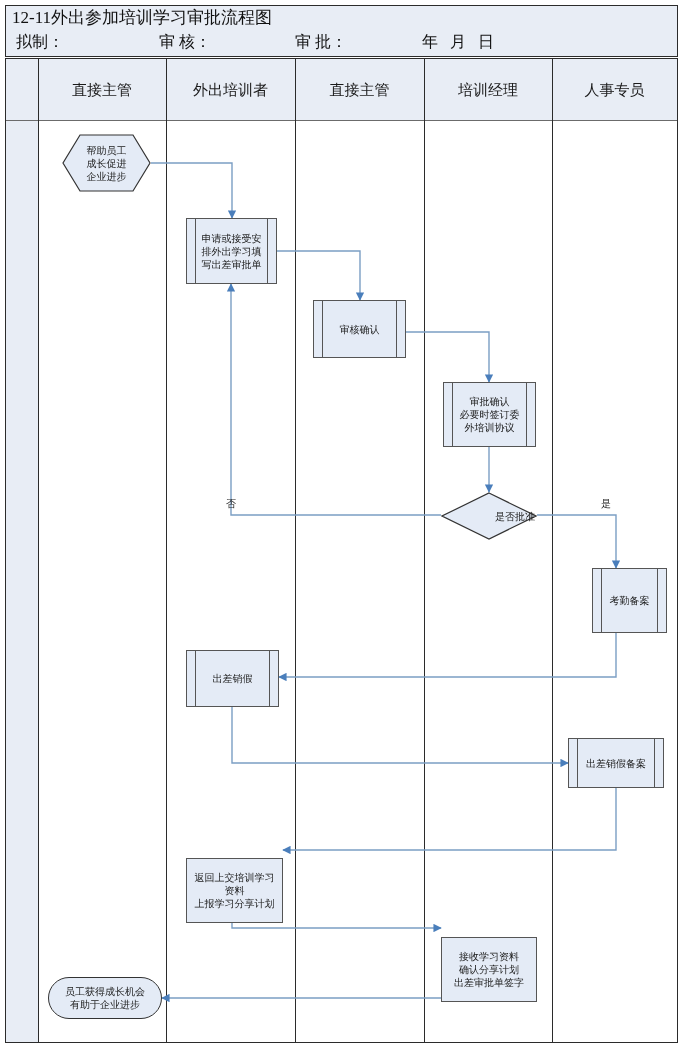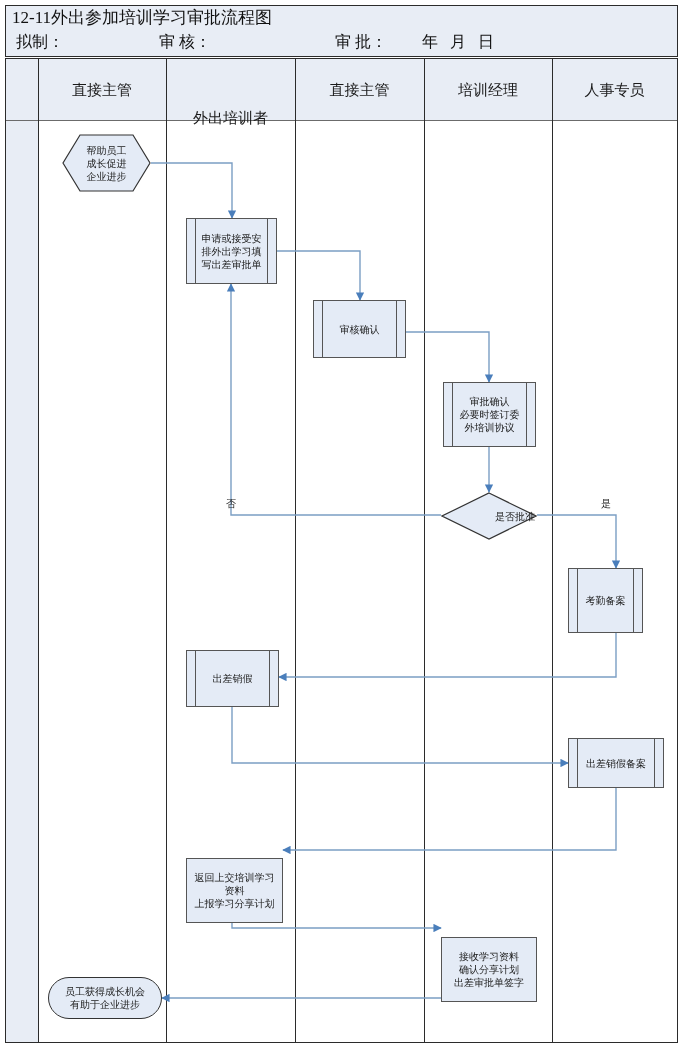--- a/index.html
+++ b/index.html
@@ -45,21 +45,21 @@
     height: 24px;
     width: 660px;
     font-size: 16px;
     line-height: 24px;
     color: #111111;
     white-space: nowrap;
   }
   .sig-item { position: absolute; top: 0; }
   .sig-prepared { left: 4px; }
   .sig-reviewed { left: 147px; }
-  .sig-approved { left: 283px; margin-left: 40px; }
+  .sig-approved { left: 283px; }
   .sig-date { left: 410px; letter-spacing: 4px; }
 
   
   .lane-grid {
     position: absolute;
     left: 5px;
     top: 58px;
     width: 673px;
     height: 985px;
     border: 1px solid #2b2b2b;
@@ -175,21 +175,21 @@
     <div class="lane-narrow-fill"></div>
     <div class="lane-head-band"></div>
 
     <div class="vdiv" style="left:32px;"></div>
     <div class="vdiv" style="left:160px;"></div>
     <div class="vdiv" style="left:289px;"></div>
     <div class="vdiv" style="left:418px;"></div>
     <div class="vdiv" style="left:546px;"></div>
 
     <div class="lane-title" style="left:32px;  width:128px;">直接主管</div>
-    <div class="lane-title" style="left:160px; width:129px;margin-top:28px;">外出培训者</div>
+    <div class="lane-title" style="left:160px; width:129px;">外出培训者</div>
     <div class="lane-title" style="left:289px; width:129px;">直接主管</div>
     <div class="lane-title" style="left:418px; width:128px;">培训经理</div>
     <div class="lane-title" style="left:546px; width:125px;">人事专员</div>
   </div>
 
   <svg id="wires" viewBox="0 0 682 1048" xmlns="http://www.w3.org/2000/svg">
     <defs>
       <marker id="ah" viewBox="0 0 10 10" refX="9" refY="5" markerWidth="6" markerHeight="6" orient="auto-start-reverse">
         <path d="M 0 0 L 10 5 L 0 10 z" fill="#4a7ebb"></path>
       </marker>
@@ -239,21 +239,21 @@
     <span class="lbl">审批确认<br>必要时签订委<br>外培训协议</span>
   </div>
 
   <div class="node diamond" style="left:441px; top:492px; width:96px; height:48px;text-align:right;">
     <svg width="96" height="48" viewBox="0 0 96 48" xmlns="http://www.w3.org/2000/svg">
       <polygon points="48,1 95,24 48,47 1,24" fill="#e4ebf6" stroke="#333333" stroke-width="1.2"></polygon>
     </svg>
     <span class="lbl">是否批准</span>
   </div>
 
-  <div class="node predef" style="left:568px; top:568px; width:75px; height:65px;">
+  <div class="node predef" style="left:592px; top:568px; width:75px; height:65px;">
     <span class="lbl">考勤备案</span>
   </div>
 
   <div class="node predef" style="left:186px; top:650px; width:93px; height:57px;">
     <span class="lbl">出差销假</span>
   </div>
 
   <div class="node predef" style="left:568px; top:738px; width:96px; height:50px;">
     <span class="lbl">出差销假备案</span>
   </div>

